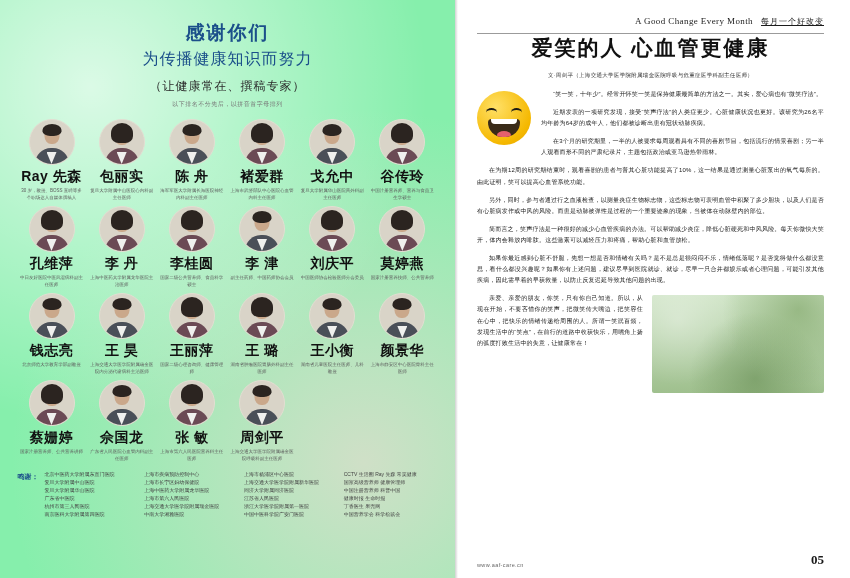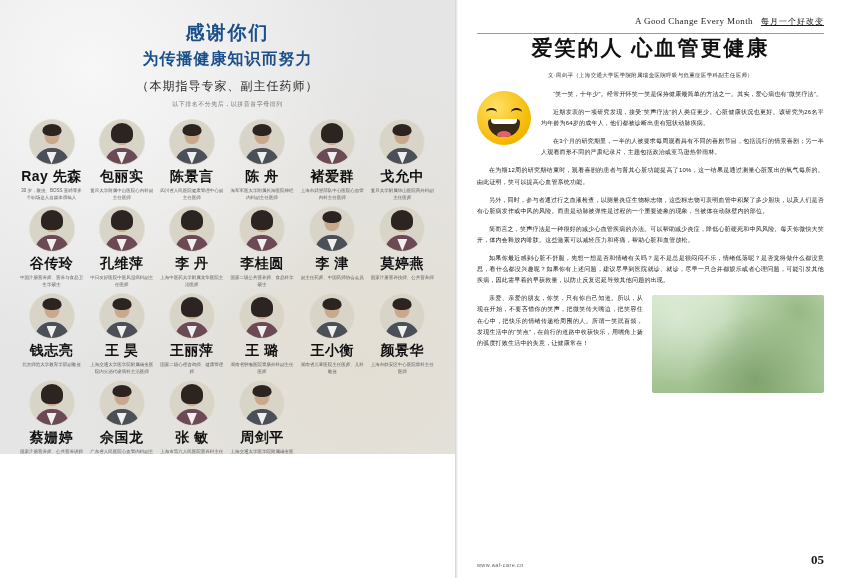--- a/index.html
+++ b/index.html
@@ -16,22 +16,22 @@
   .spread {
     position: relative;
     width: 850px;
     height: 578px;
     display: flex;
   }
   
   .page-left {
     position: relative;
     width: 455px;
-    height: 454px;
-    background: #e5e5e5;
+    height: 578px;
+    background: #86efac;
     box-sizing: border-box;
     padding: 10px 16px 8px 16px;
     overflow: hidden;
   }
   .page-left:before {
     content: "";
     position: absolute;
     inset: 0;
     background:
       radial-gradient(circle at 20% 15%, rgba(255,255,255,.7), rgba(255,255,255,0) 55%),
@@ -47,21 +47,21 @@
     margin-top: 10px;
   }
   .thanks-line1 {
     font-size: 19px;
     font-weight: bold;
     color: #1b4f8a;
     letter-spacing: 2px;
   }
   .thanks-line2 {
     font-size: 16px;
-    font-weight: bold;
+    font-weight: normal;
     color: #1b4f8a;
     letter-spacing: 1px;
     margin-top: 3px;
   }
   .thanks-line3 {
     font-size: 12px;
     color: #2b2b2b;
     margin-top: 8px;
     letter-spacing: 1px;
   }
@@ -356,21 +356,21 @@
 </head>
 <body>
 
 <div class="spread">
 
   <div class="page-left">
     <div class="left-inner">
       <div class="thanks-head">
         <div class="thanks-line1">感谢你们</div>
         <div class="thanks-line2">为传播健康知识而努力</div>
-        <div class="thanks-line3">（本期指导专家、副主任药师）</div>
+        <div class="thanks-line3">（让健康常在、撰稿专家）</div>
         <div class="thanks-note">以下排名不分先后，以拼音首字母排列</div>
       </div>
 
       <div class="grid" id="people-grid">
           <div class="person">
             <div class="avatar ">
               <span class="body"></span>
               <span class="head"></span>
               <span class="hair"></span>
               <span class="collar"></span>
@@ -388,30 +388,20 @@
             <div class="p-name">包丽实</div>
             <div class="p-desc">复旦大学附属中山医院心内科副主任医师</div>
           </div>
           <div class="person">
             <div class="avatar ">
               <span class="body"></span>
               <span class="head"></span>
               <span class="hair"></span>
               <span class="collar"></span>
             </div>
-            <div class="p-name">陈景言</div>
-            <div class="p-desc">四川省人民医院健康管理中心副主任医师</div>
-          </div>
-          <div class="person">
-            <div class="avatar ">
-              <span class="body"></span>
-              <span class="head"></span>
-              <span class="hair"></span>
-              <span class="collar"></span>
-            </div>
             <div class="p-name">陈 舟</div>
             <div class="p-desc">海军军医大学附属长海医院神经内科副主任医师</div>
           </div>
           <div class="person">
             <div class="avatar f">
               <span class="body"></span>
               <span class="head"></span>
               <span class="hair"></span>
               <span class="collar"></span>
             </div>
@@ -470,20 +460,30 @@
           </div>
           <div class="person">
             <div class="avatar ">
               <span class="body"></span>
               <span class="head"></span>
               <span class="hair"></span>
               <span class="collar"></span>
             </div>
             <div class="p-name">李 津</div>
             <div class="p-desc">副主任药师、中国药师协会会员</div>
+          </div>
+          <div class="person">
+            <div class="avatar f">
+              <span class="body"></span>
+              <span class="head"></span>
+              <span class="hair"></span>
+              <span class="collar"></span>
+            </div>
+            <div class="p-name">刘庆平</div>
+            <div class="p-desc">中国医师协会检验医师分会委员</div>
           </div>
           <div class="person">
             <div class="avatar f">
               <span class="body"></span>
               <span class="head"></span>
               <span class="hair"></span>
               <span class="collar"></span>
             </div>
             <div class="p-name">莫婷燕</div>
             <div class="p-desc">国家注册营养技师、公共营养师</div>

